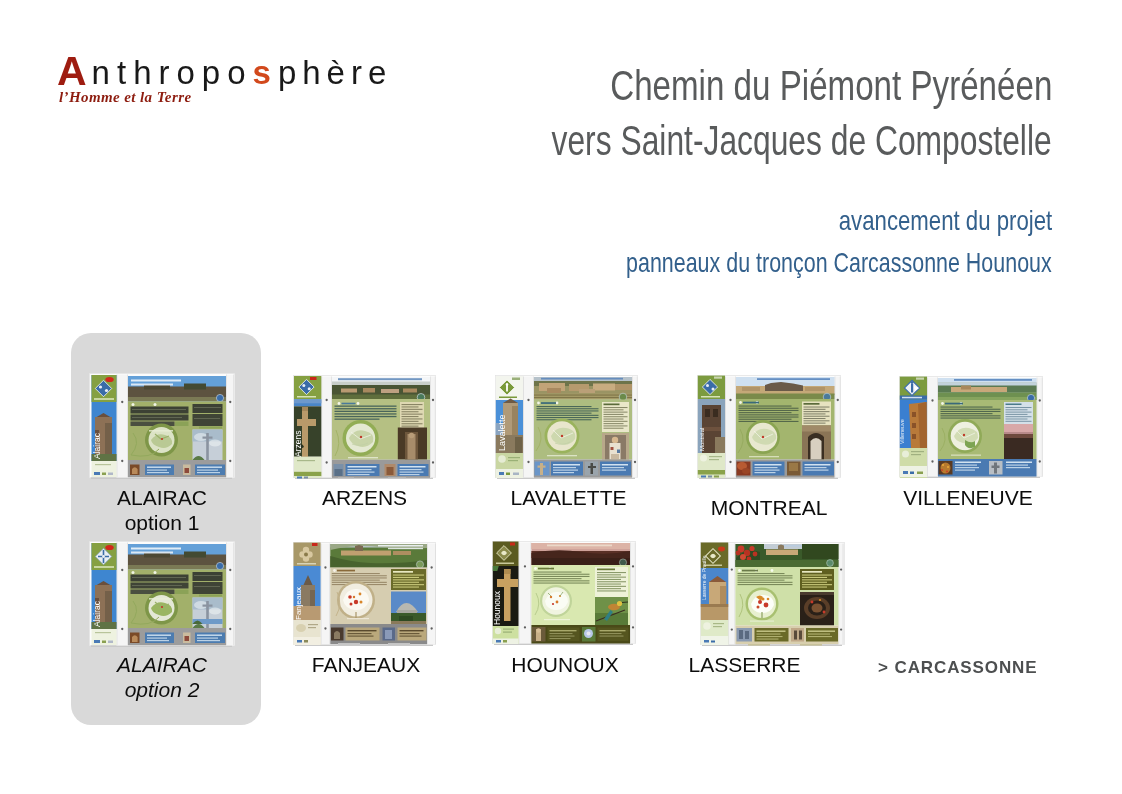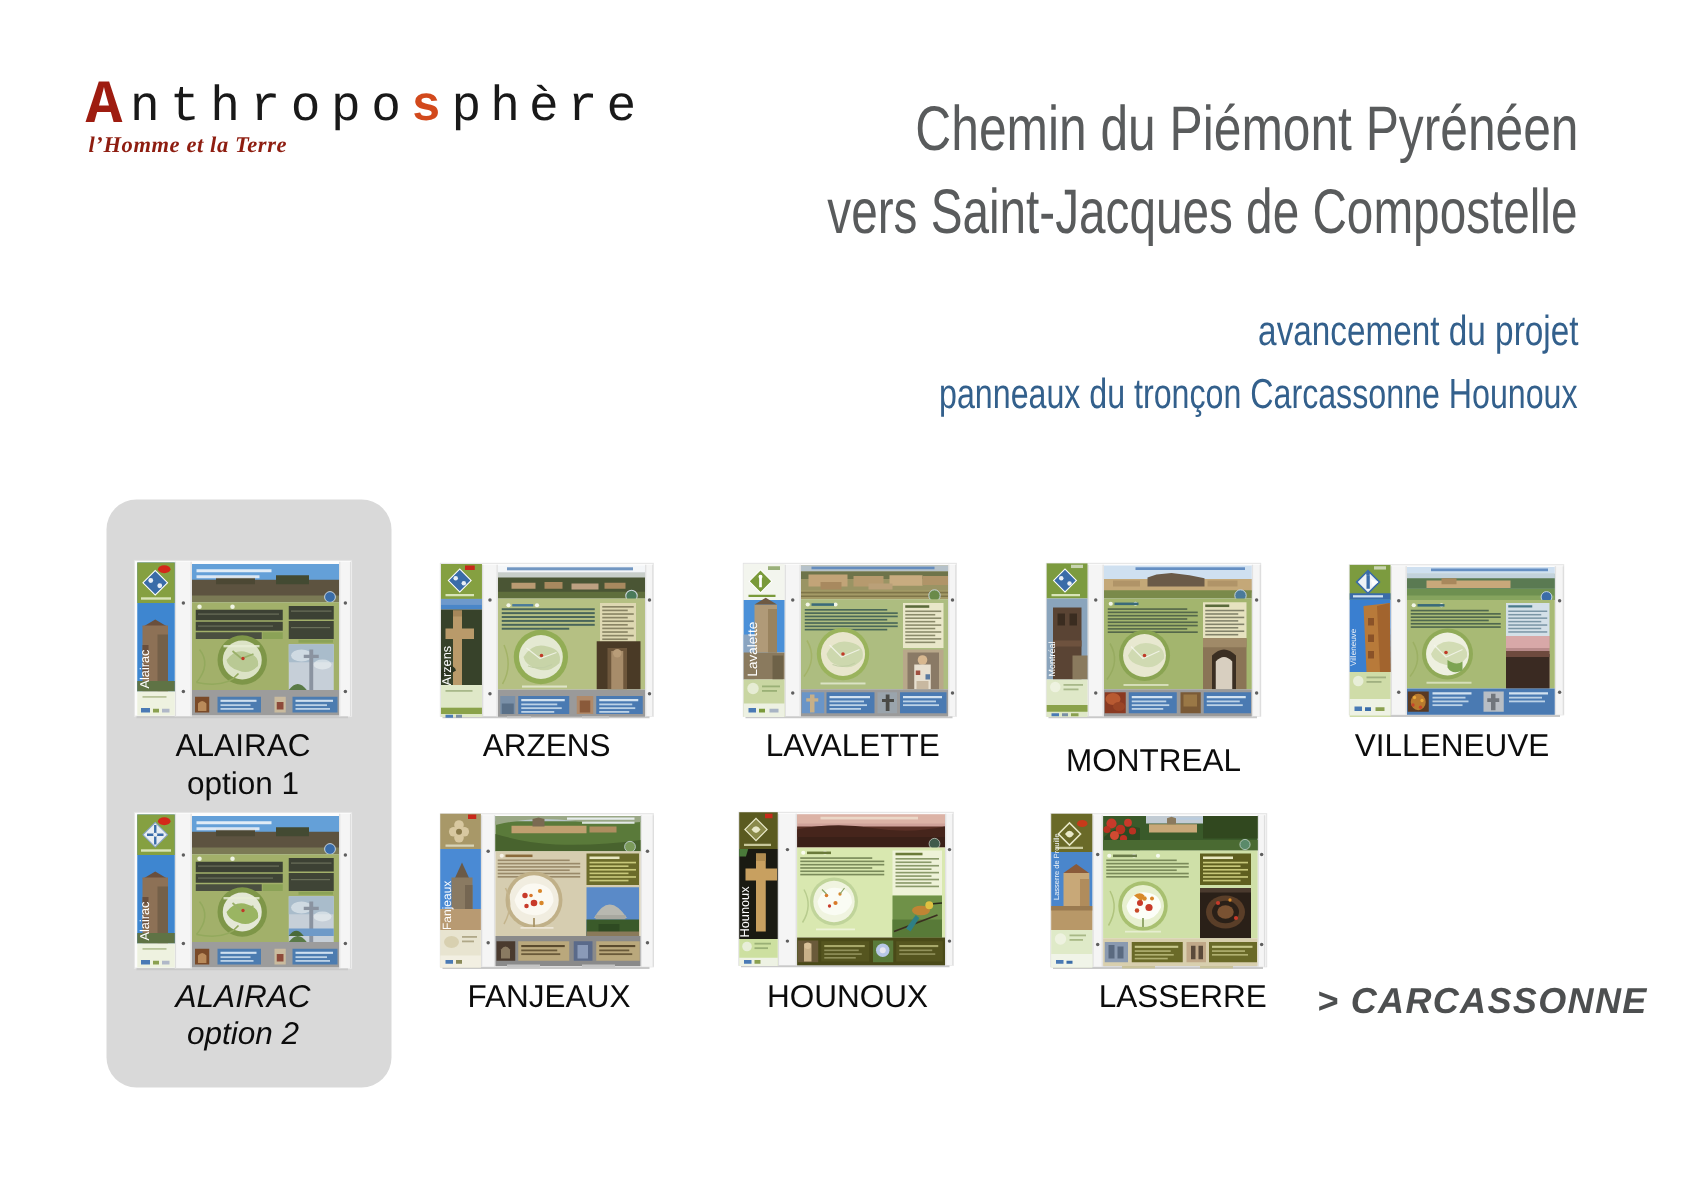--- a/index.html
+++ b/index.html
@@ -5,21 +5,21 @@
 html,body{margin:0;padding:0;}
 body{width:1122px;height:794px;background:#ffffff;position:relative;overflow:hidden;
      font-family:"Liberation Sans",sans-serif;}
 .abs{position:absolute;}
 .lbl{position:absolute;font-size:21px;color:#0c0c0c;text-align:center;line-height:25px;}
 .thumb{position:absolute;}
 </style>
 </head>
 <body>
 
-<div class="abs" style="left:57px;top:54px;line-height:34px;white-space:nowrap;font-family:Liberation Mono, monospace;">
+<div class="abs" style="left:57px;top:54px;line-height:34px;white-space:nowrap;font-family:Liberation Sans, sans-serif;">
   <span style="font-size:41px;color:#9e1c10;font-weight:bold;letter-spacing:5px;vertical-align:-1px;">A</span><span style="font-size:33px;color:#191919;letter-spacing:7px;">nthropo</span><span style="font-size:33px;color:#d2491c;font-weight:bold;letter-spacing:7px;">s</span><span style="font-size:33px;color:#191919;letter-spacing:6px;">phère</span>
 </div>
 <div class="abs" style="left:59px;top:90px;line-height:15px;font-family:'Liberation Serif',serif;font-style:italic;font-weight:bold;font-size:15px;color:#8e1d10;letter-spacing:0.4px;">l’Homme et la Terre</div>
 
 <div class="abs" style="right:70px;top:65px;color:#595b5c;font-size:42px;line-height:42px;white-space:nowrap;transform:scaleX(0.789);transform-origin:100% 0;">Chemin du Piémont Pyrénéen</div>
 <div class="abs" style="right:70px;top:120px;color:#595b5c;font-size:42px;line-height:42px;white-space:nowrap;transform:scaleX(0.757);transform-origin:100% 0;">vers Saint-Jacques de Compostelle</div>
 <div class="abs" style="right:70px;top:207px;color:#33608c;font-size:28px;line-height:28px;white-space:nowrap;transform:scaleX(0.793);transform-origin:100% 0;">avancement du projet</div>
 <div class="abs" style="right:70px;top:249px;color:#33608c;font-size:28px;line-height:28px;white-space:nowrap;transform:scaleX(0.766);transform-origin:100% 0;">panneaux du tronçon Carcassonne Hounoux</div>
 
 <div class="abs" style="left:71px;top:333px;width:190px;height:392px;background:#d9d9d9;border-radius:20px;"></div>
@@ -892,14 +892,14 @@
     </svg></div>
 
 <div class="lbl" style="left:89px;top:485px;width:146px;">ALAIRAC<br>option 1</div>
 <div class="lbl" style="left:293px;top:485px;width:143px;">ARZENS</div>
 <div class="lbl" style="left:497px;top:485px;width:143px;">LAVALETTE</div>
 <div class="lbl" style="left:697px;top:495px;width:144px;">MONTREAL</div>
 <div class="lbl" style="left:896px;top:485px;width:144px;">VILLENEUVE</div>
 <div class="lbl" style="left:89px;top:652px;width:146px;font-style:italic;">ALAIRAC<br>option 2</div>
 <div class="lbl" style="left:293px;top:652px;width:146px;">FANJEAUX</div>
 <div class="lbl" style="left:492px;top:652px;width:146px;">HOUNOUX</div>
-<div class="lbl" style="left:716px;top:652px;width:145px;">LASSERRE</div>
-<div class="abs" style="left:878px;top:655px;font-size:24px;line-height:25px;font-weight:bold;color:#4d4f50;letter-spacing:0.9px;font-style:italic;">&gt; CARCASSONNE</div>
+<div class="lbl" style="left:672px;top:652px;width:145px;">LASSERRE</div>
+<div class="abs" style="left:878px;top:655px;font-size:17px;line-height:25px;font-weight:bold;color:#4d4f50;letter-spacing:0.9px;">&gt; CARCASSONNE</div>
 
 </body></html>

